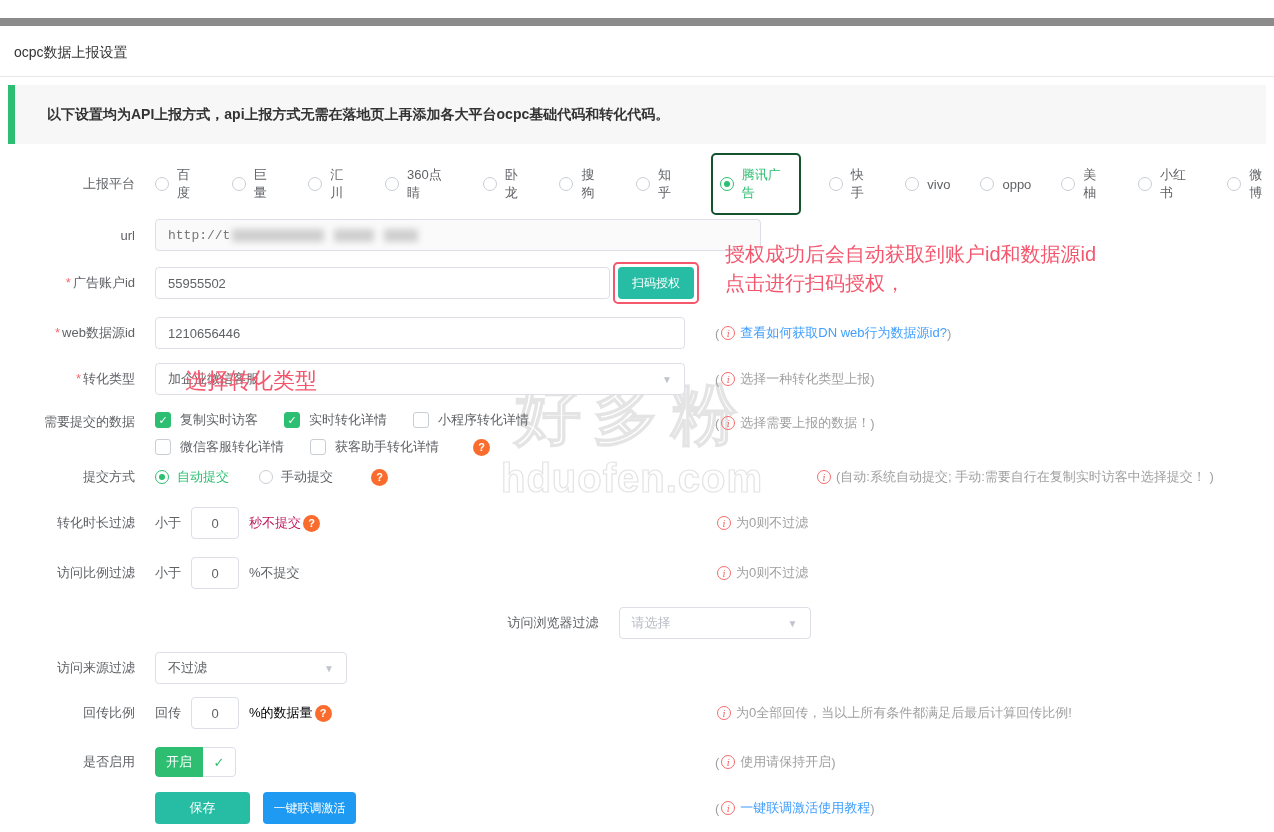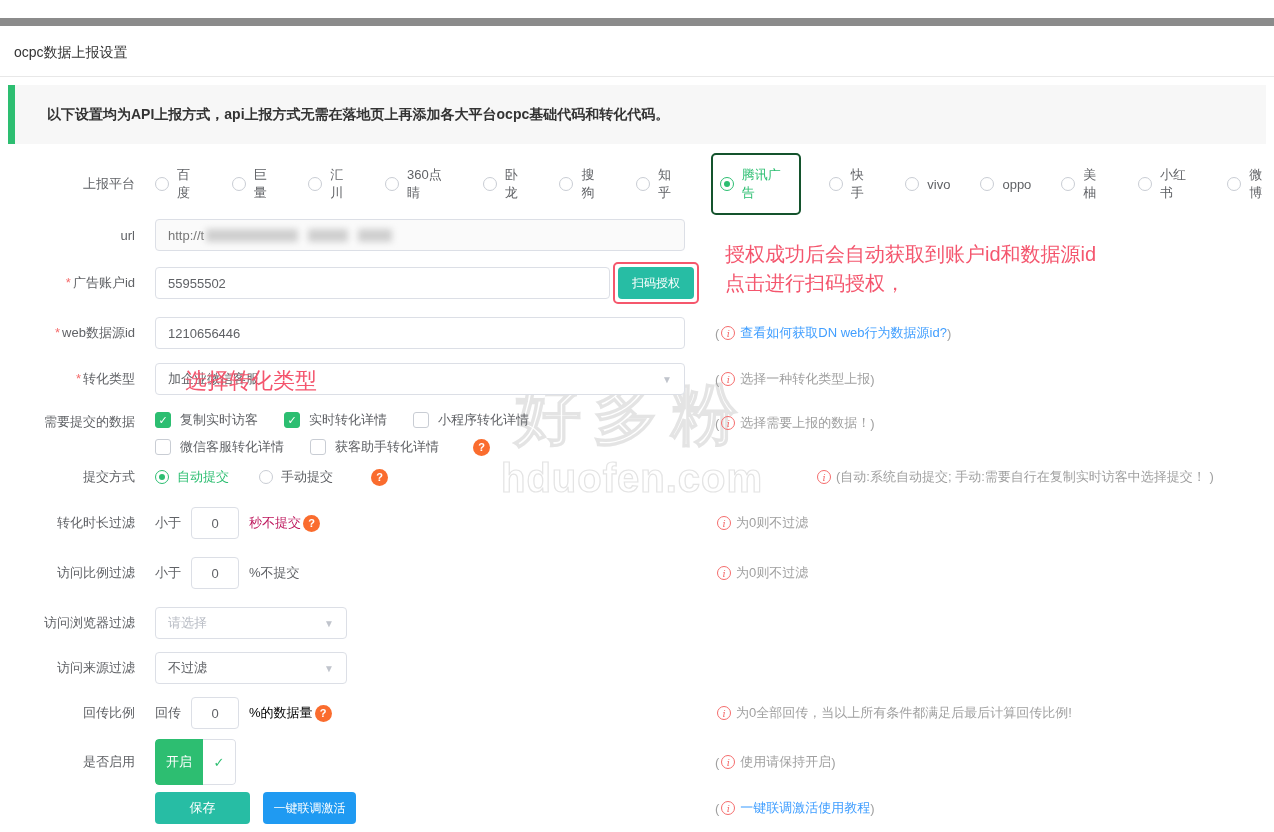--- a/index.html
+++ b/index.html
@@ -70,21 +70,21 @@
 
   .scan-wrap { border:2px solid #f5576c; border-radius:5px; padding:3px; margin-left:3px; }
   .btn { border:none; border-radius:4px; color:#fff; font-size:13px; cursor:pointer;
     display:inline-flex; align-items:center; justify-content:center;
     font-family:"Liberation Sans","DejaVu Sans",sans-serif; }
   .btn-scan { width:76px; height:32px; background:#27bda4; font-size:12px; }
   .btn-save { width:95px; height:32px; background:#27bda4; }
   .btn-activate { width:93px; height:32px; background:#1f9af2; font-size:12px; margin-left:13px; }
 
   
-  .toggle { display:flex; height:46px; border-radius:4px; overflow:hidden; cursor:pointer; }
+  .toggle { display:flex; height:30px; border-radius:4px; overflow:hidden; cursor:pointer; }
   .toggle .on { width:48px; background:#2dbe71; color:#fff; font-size:13px;
     display:flex; align-items:center; justify-content:center; border-radius:4px 0 0 4px; }
   .toggle .chk { width:33px; background:#fff; border:1px solid #dcdfe6; border-left:none;
     color:#2dbe71; font-size:13px; display:flex; align-items:center; justify-content:center;
     border-radius:0 4px 4px 0; }
 
   
   .wm { position:absolute; left:501px; top:352px; pointer-events:none; z-index:0; text-align:center; }
   .wm .wm1 { font-size:66px; font-weight:bold; letter-spacing:12px; color:transparent;
     -webkit-text-stroke:1.2px #e4e4e4; }
@@ -173,21 +173,21 @@
           </span>
         <span class="radio-item">
             <span class="radio-dot"></span>
             <span class="radio-text">微博</span>
           </span>
       </div>
     </div>
 
     <div class="row z" style="margin-bottom:11px;">
       <span class="lbl">url</span>
-      <div class="ipt dim" style="width:530px;">
+      <div class="ipt dim" style="width:606px;font-family:Liberation Mono, monospace;">
         <span>http://t</span>
         <span class="blurblock">
             <i style="width:92px;"></i>
             <i style="width:40px;"></i>
             <i style="width:34px;"></i>
           </span>
       </div>
     </div>
 
     <div class="row z" style="margin-bottom:13px;">
@@ -308,21 +308,21 @@
       <div class="ipt num">
           <span>0</span>
         </div>
       <span style="font-size:13px;color:#606266;margin-left:10px;">%不提交</span>
       <span class="hint">
         <span class="info-i">i</span>
           <span>为0则不过滤</span>
       </span>
     </div>
 
-    <div class="row z" style="margin-bottom:13px;">
+    <div class="row z" style="margin-bottom:13px;justify-content:center;">
       <span class="lbl">访问浏览器过滤</span>
       <div class="ipt sel" style="width:192px;">
         <span class="ph">请选择</span>
         <span class="arrow">▼</span>
       </div>
     </div>
 
     <div class="row z" style="margin-bottom:13px;">
       <span class="lbl">访问来源过滤</span>
       <div class="ipt sel" style="width:192px;">

